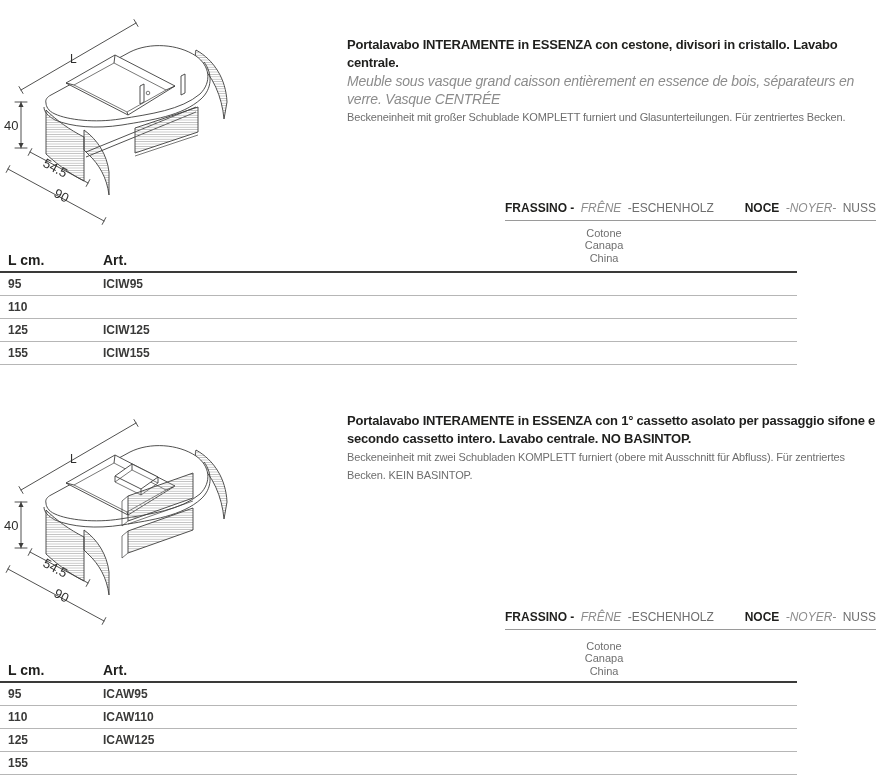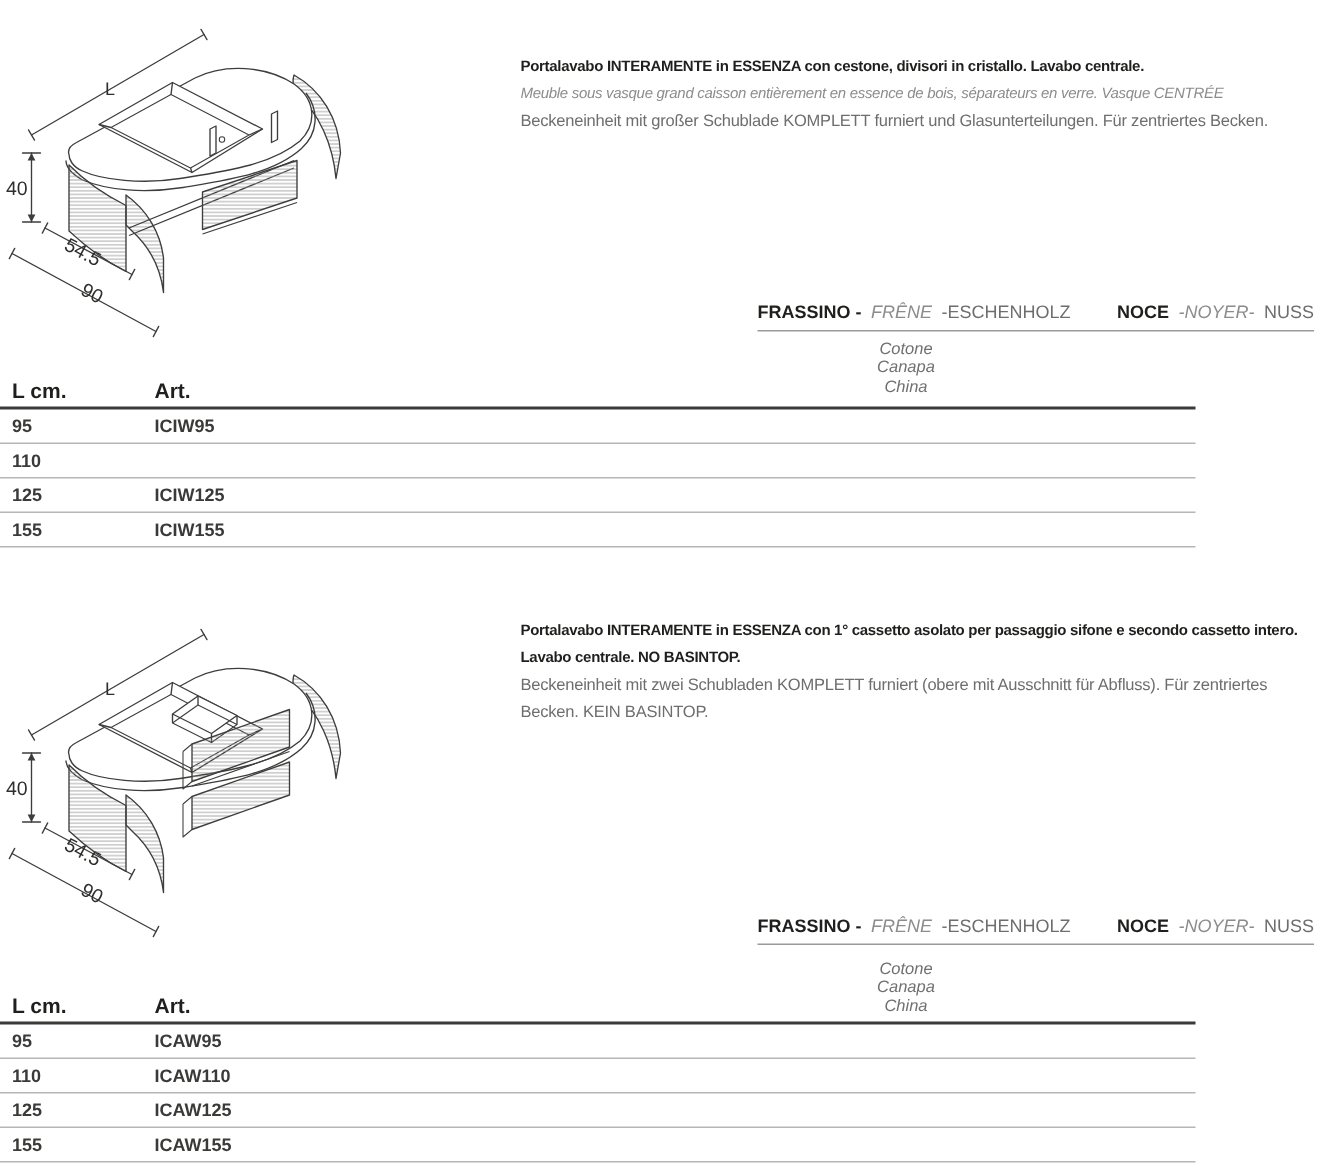--- a/index.html
+++ b/index.html
@@ -9,34 +9,34 @@
   #sec2{top:400px;height:383px;}
 
   .drawing{position:absolute;left:0;top:6px;width:242px;height:232px;}
   svg text{font-family:"Liberation Sans",sans-serif;fill:#2e2e2d;font-size:13px;}
   svg text.dimL{font-size:12px;}
 
   .desc{position:absolute;left:347px;width:534px;}
   #sec1 .desc{top:36px;}
   #sec2 .desc{top:12px;}
   .desc p{margin:0;line-height:18px;}
-  .desc-it{font-weight:bold;font-size:10px;color:#1f1f1d;letter-spacing:-0.2px;}
-  .desc-fr{font-style:italic;font-size:10px;color:#8c8c8c;letter-spacing:-0.2px;}
+  .desc-it{font-weight:bold;font-size:13px;color:#1f1f1d;letter-spacing:-0.2px;}
+  .desc-fr{font-style:italic;font-size:14px;color:#8c8c8c;letter-spacing:-0.2px;}
   .desc-de{font-size:11px;color:#6e6e6e;letter-spacing:-0.15px;}
 
   .finish-line{position:absolute;left:505px;width:371px;display:flex;justify-content:space-between;
     font-size:12px;padding-bottom:5px;border-bottom:1px solid #9a9a9a;white-space:nowrap;}
   #sec1 .finish-line{top:201px;}
   #sec2 .finish-line{top:210px;}
   .finish-bold{font-weight:bold;color:#1f1f1d;}
   .finish-italic{font-style:italic;color:#8c8c8c;padding:0 3px;}
   .finish-plain{color:#6e6e6e;}
 
   .color-list{position:absolute;left:504px;width:200px;text-align:center;
-    font-size:11px;color:#707070;line-height:12.3px;font-style:italic;}
+    font-size:11px;color:#707070;line-height:12.3px;}
   #sec1 .color-list{top:227px;}
   #sec2 .color-list{top:240px;}
 
   .size-table{position:absolute;left:0;width:797px;}
   #sec1 .size-table{top:249px;}
   #sec2 .size-table{top:259px;}
   .trow{display:flex;align-items:center;height:22px;border-bottom:1px solid #b6b6b6;
     font-weight:bold;font-size:12px;color:#3a3a39;}
   .trow.thead{border-bottom:2px solid #3a3a39;font-size:14px;color:#1f1f1d;}
   .c1{width:95px;padding-left:8px;}
@@ -232,16 +232,15 @@
     <div class="trow">
       <div class="c1">110</div>
       <div class="c2">ICAW110</div>
     </div>
     <div class="trow">
       <div class="c1">125</div>
       <div class="c2">ICAW125</div>
     </div>
     <div class="trow">
       <div class="c1">155</div>
-      <div class="c2">ICAW155</div>
     </div>
   </div>
 </section>
 
 </body></html>

